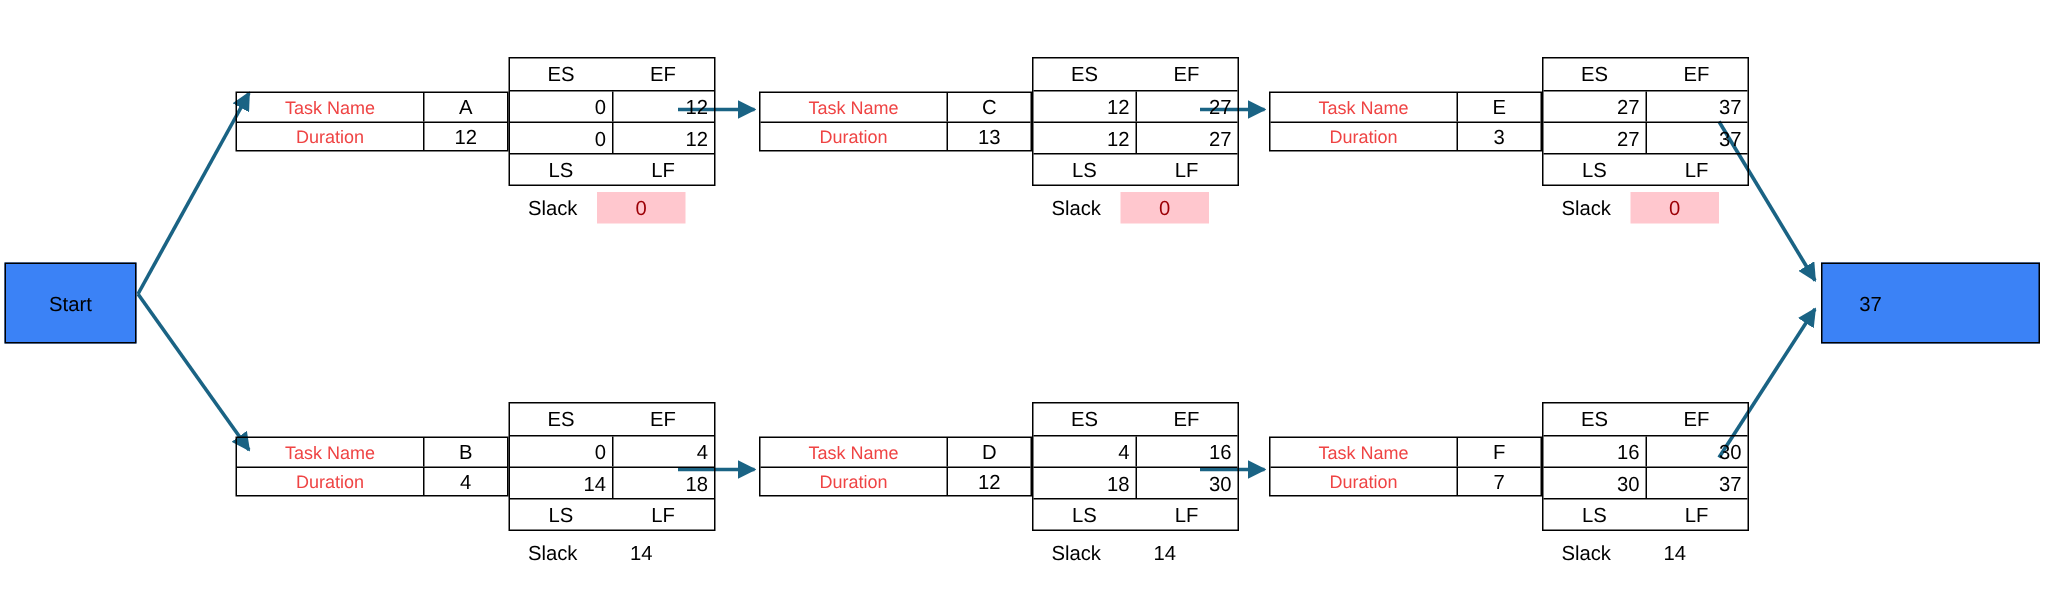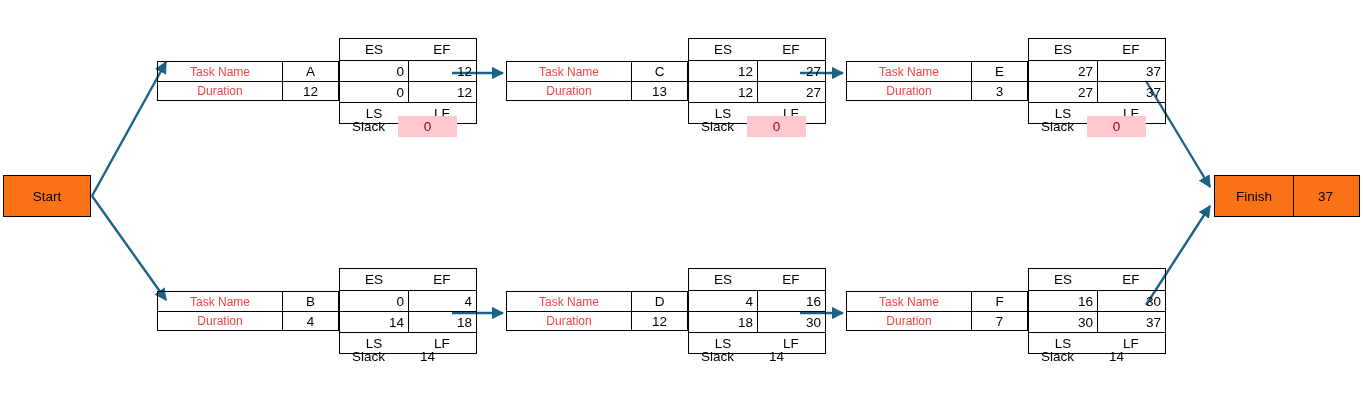--- a/index.html
+++ b/index.html
@@ -25,23 +25,23 @@
     width: 1363px;
     height: 403px;
     pointer-events: none;
   }
 
   
   .terminal {
     position: absolute;
     display: flex;
     border: 1.6px solid #000000;
-    background: #f97316;
-    box-sizing: border-box;
-    height: 42px;
+    background: #3b82f6;
+    box-sizing: border-box;
+    height: 54px;
   }
   .terminal .cell {
     display: flex;
     align-items: center;
     justify-content: center;
     font-size: 13.5px;
     color: #000000;
     box-sizing: border-box;
   }
   .terminal .cell + .cell {
@@ -142,21 +142,21 @@
     justify-content: flex-end;
   }
   .task .right-table .row.mid .c + .c {
     border-left: 1.3px solid #000000;
   }
 
   
   .task .slack-row {
     position: absolute;
     left: 182px;
-    top: 78px;
+    top: 90px;
     width: 118px;
     height: 21px;
     display: flex;
     box-sizing: border-box;
   }
   .task .slack-row .slack-label {
     flex: 1 1 50%;
     display: flex;
     align-items: center;
     justify-content: center;
@@ -197,21 +197,20 @@
       <line x1="1146" y1="81" x2="1210" y2="187"></line>
       <line x1="1146" y1="305" x2="1210" y2="206"></line>
     </g>
   </svg>
 
   <div class="terminal" id="node-start">
     <div class="cell">Start</div>
   </div>
 
   <div class="terminal" id="node-finish">
-    <div class="cell cell-label">Finish</div>
     <div class="cell cell-value">37</div>
   </div>
 
   <div id="task-host">
       <div class="task" style="left: 157px; top: 38px;">
         <div class="left-table">
           <div class="row">
             <div class="lbl">Task Name</div>
             <div class="val">A</div>
           </div>

